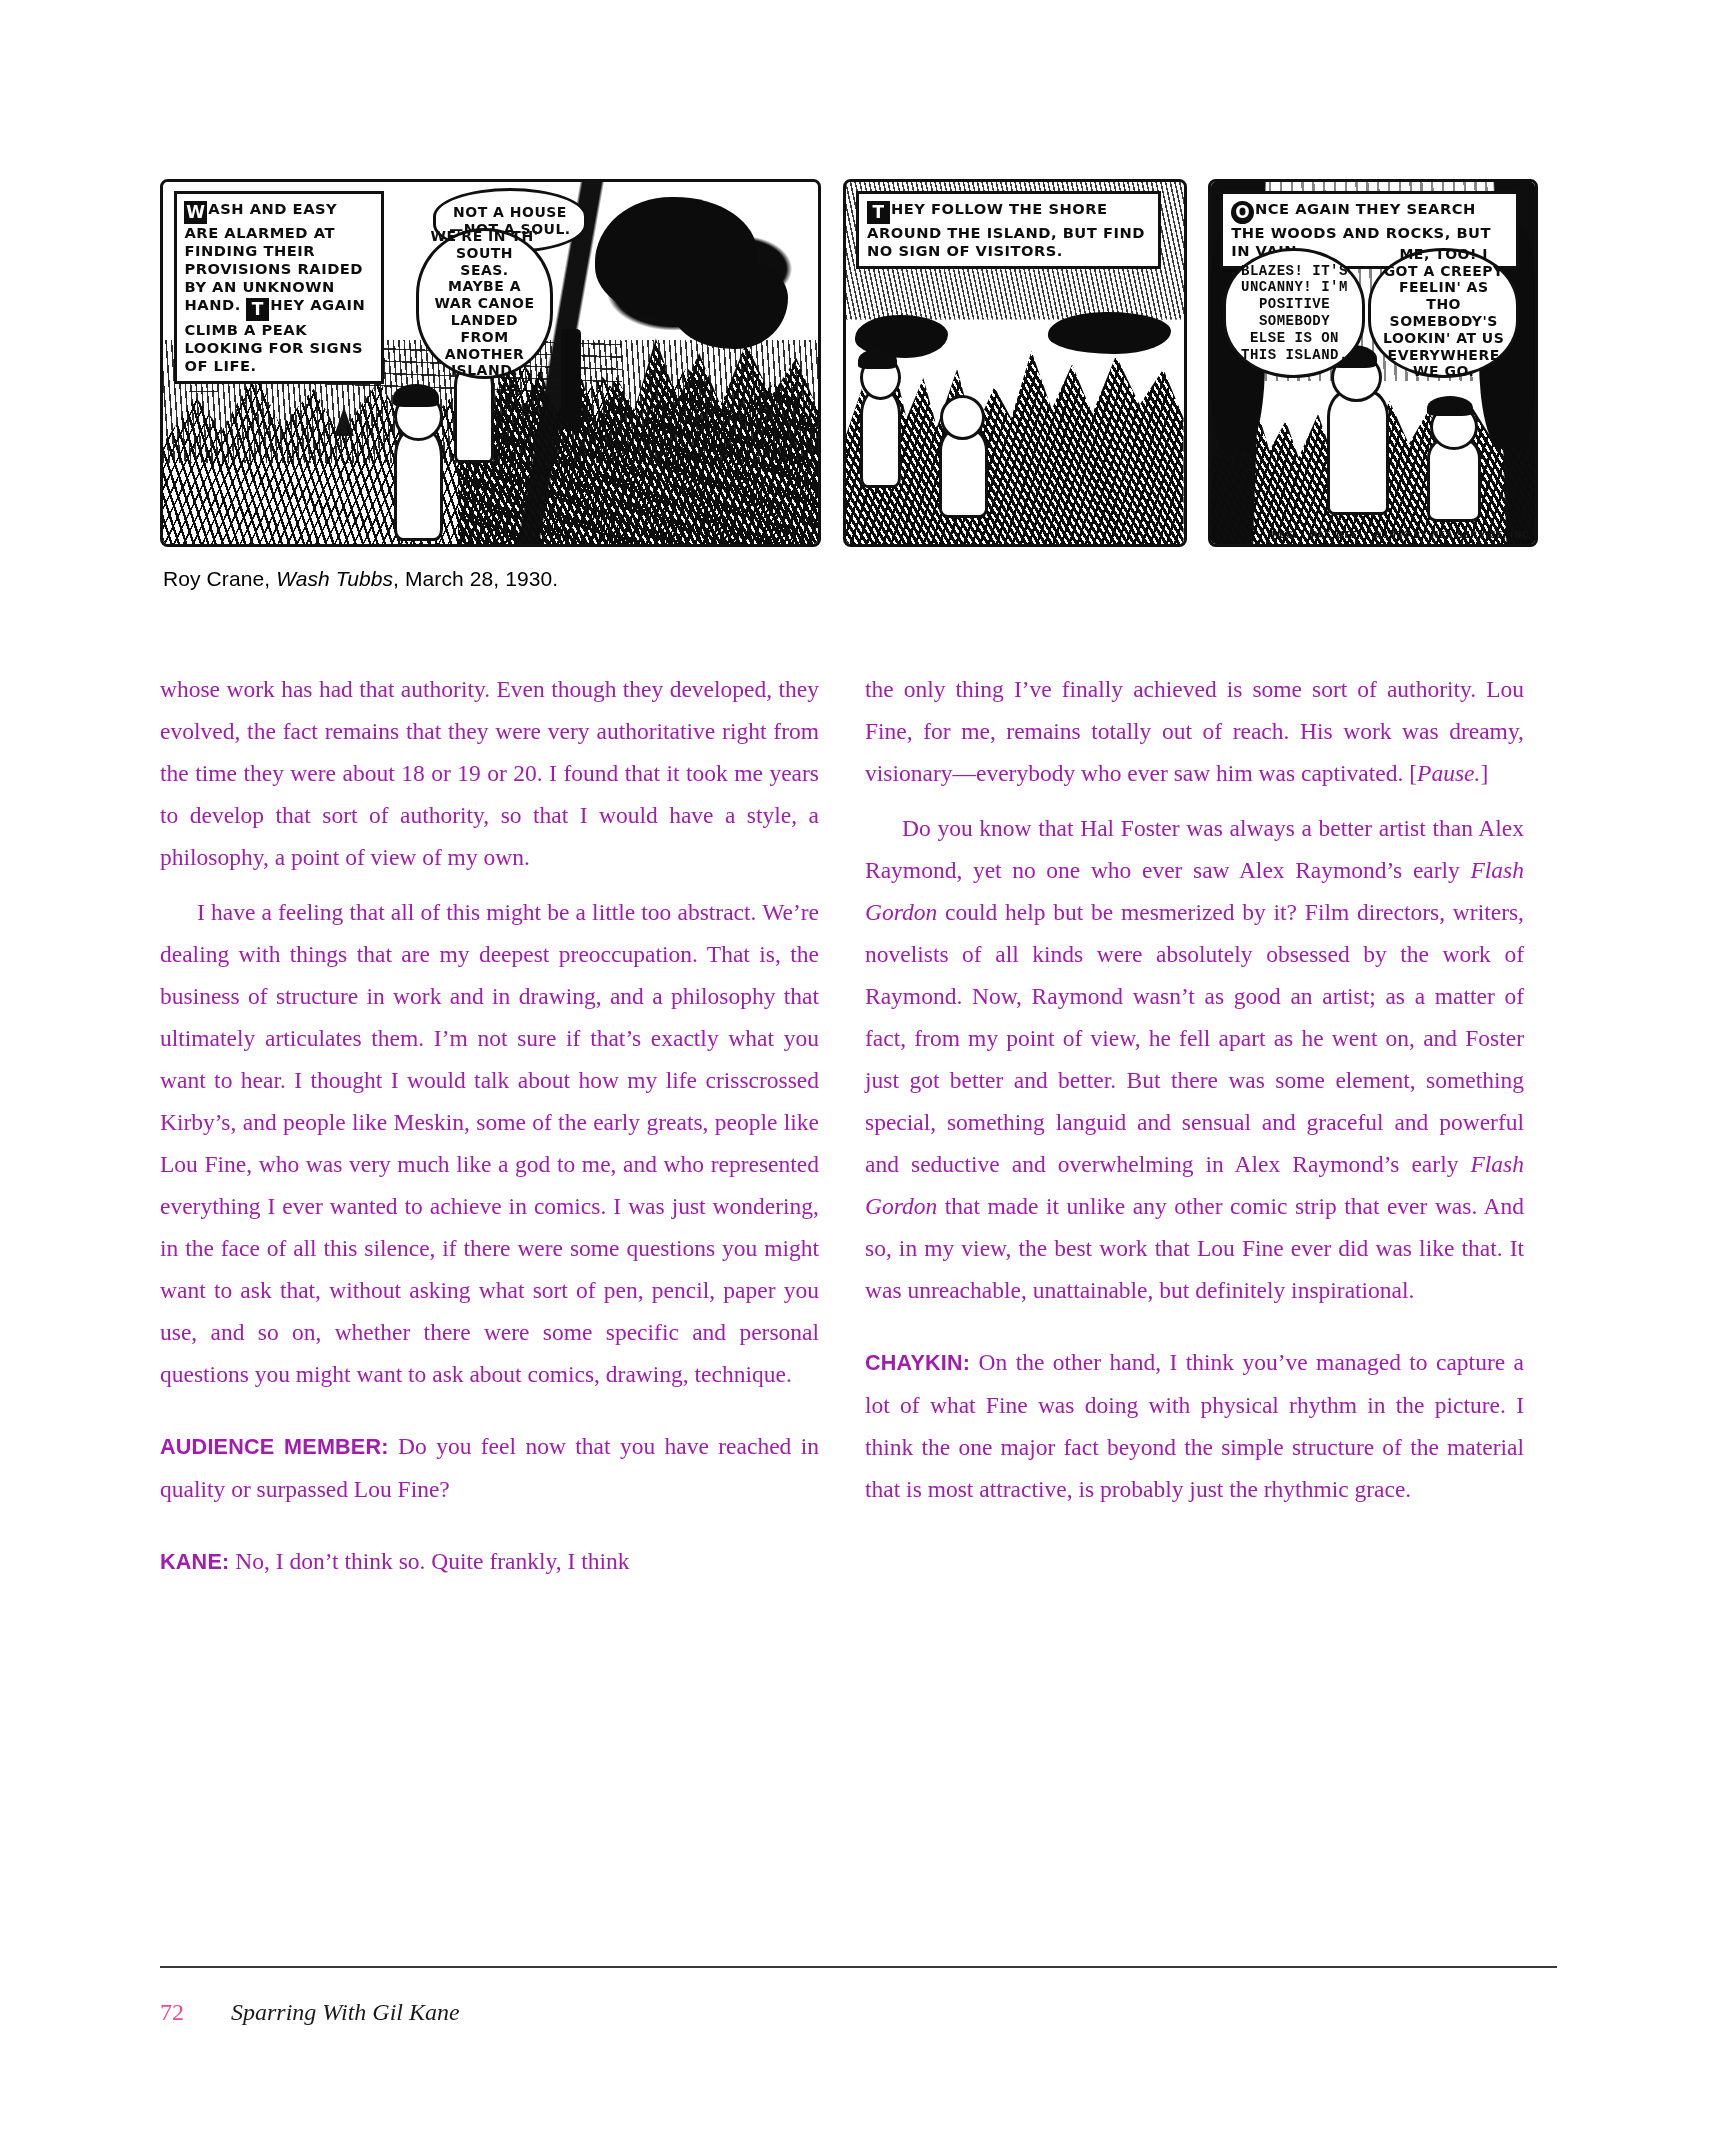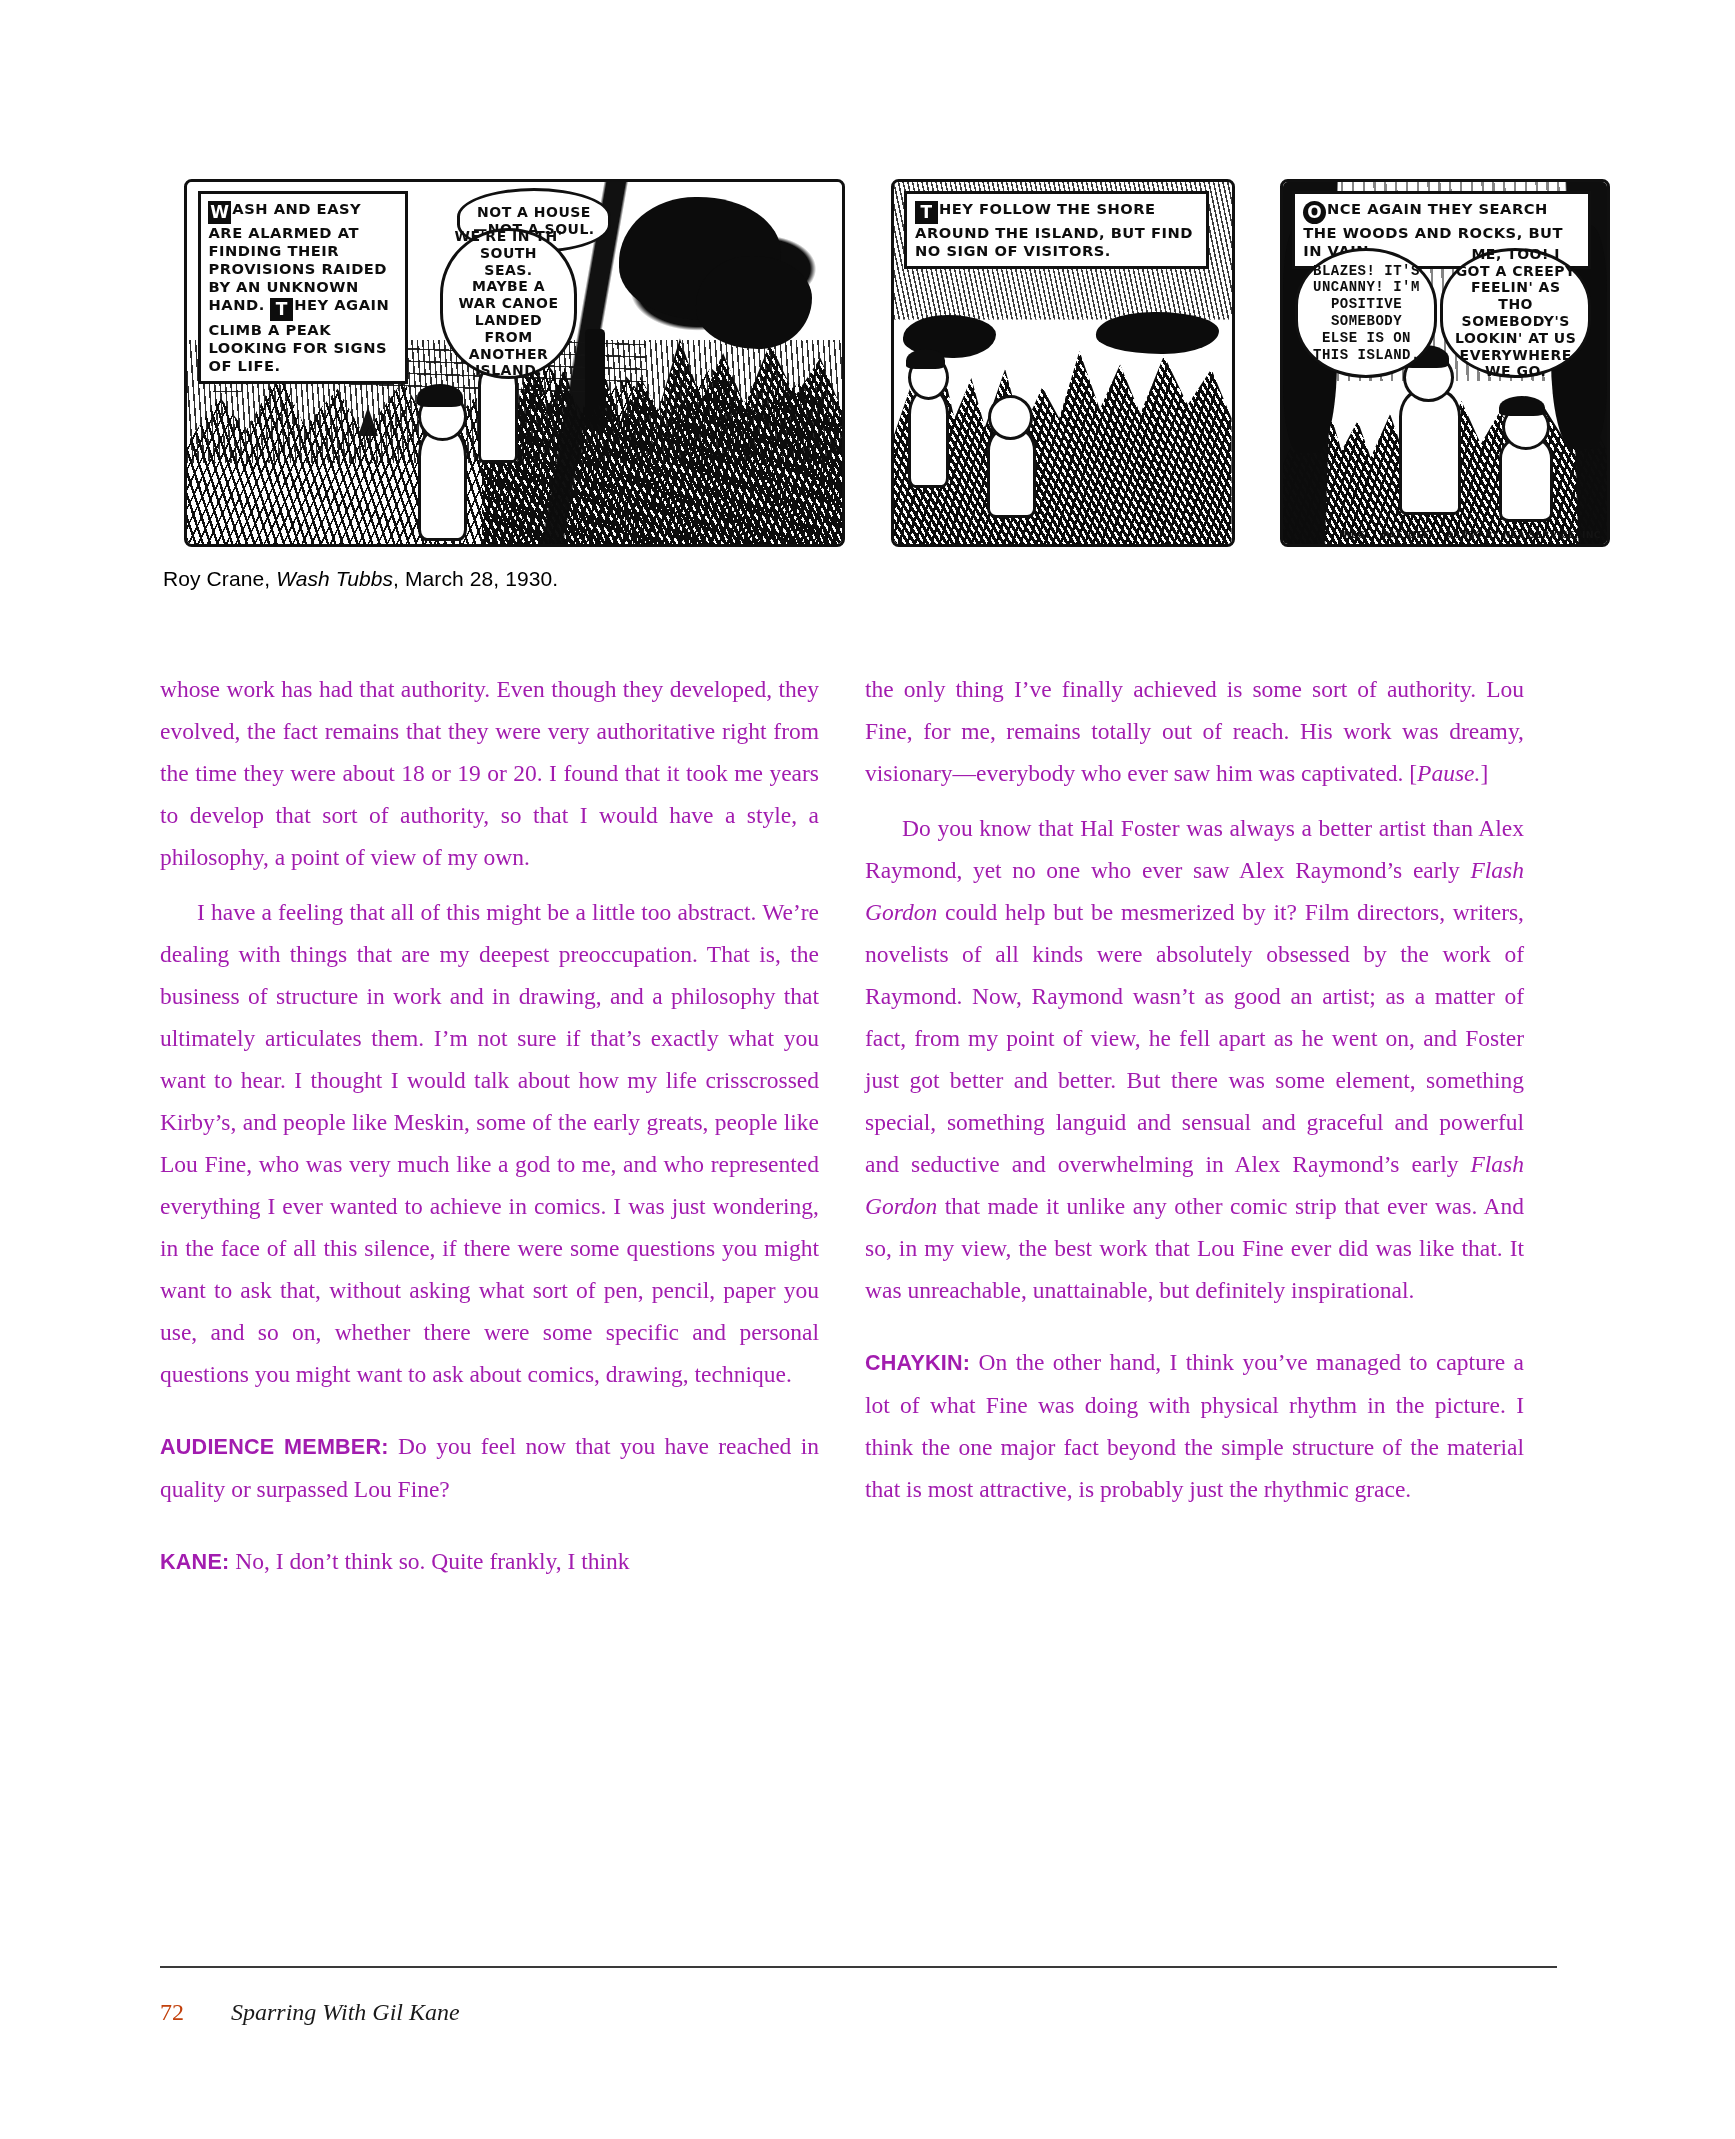--- a/index.html
+++ b/index.html
@@ -35,21 +35,20 @@
     align-items: stretch;
   }
   .panel {
     position: relative;
     background: #a3a3a3;
     border: 3.9px solid #101010;
     border-radius: 7.7px;
     overflow: hidden;
     flex: 0 0 auto;
     height: 100%;
-    margin-left: 24px;
   }
   .panel-1 { width: 655px; }
   .panel-2 { width: 338px; }
   .panel-3 { width: 324px; }
 
   
   .art {
     position: absolute;
     left: 0; top: 0; right: 0; bottom: 0;
   }
@@ -236,21 +235,21 @@
     width: 1397px;
     height: 2.3px;
     background: #3a3a3a;
   }
   .folio {
     position: absolute;
     left: 160px;
     top: 1999px;
     font-family: "Liberation Serif", serif;
     font-size: 24px;
-    color: #c2410c;
+    color: #ec4899;
   }
   .running-title {
     position: absolute;
     left: 231px;
     top: 1999px;
     font-family: "Liberation Serif", serif;
     font-style: italic;
     font-size: 24px;
     color: #1a1a1a;
   }

